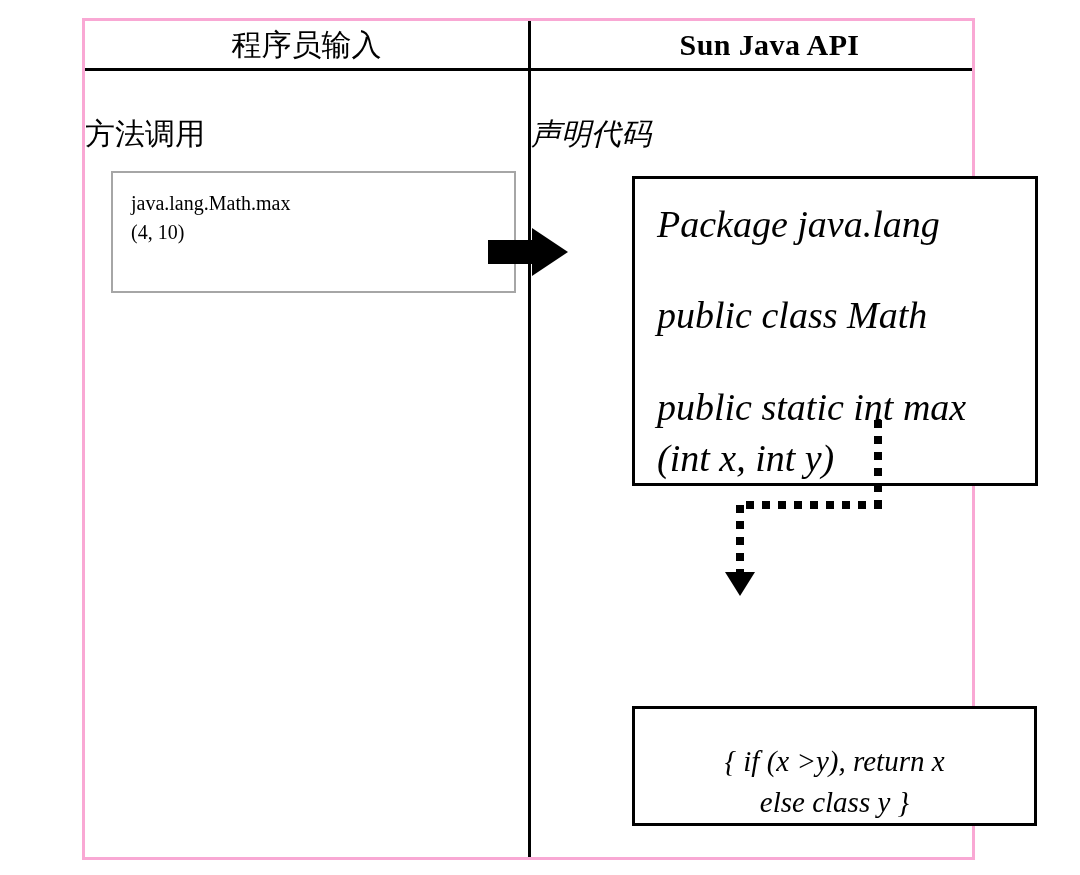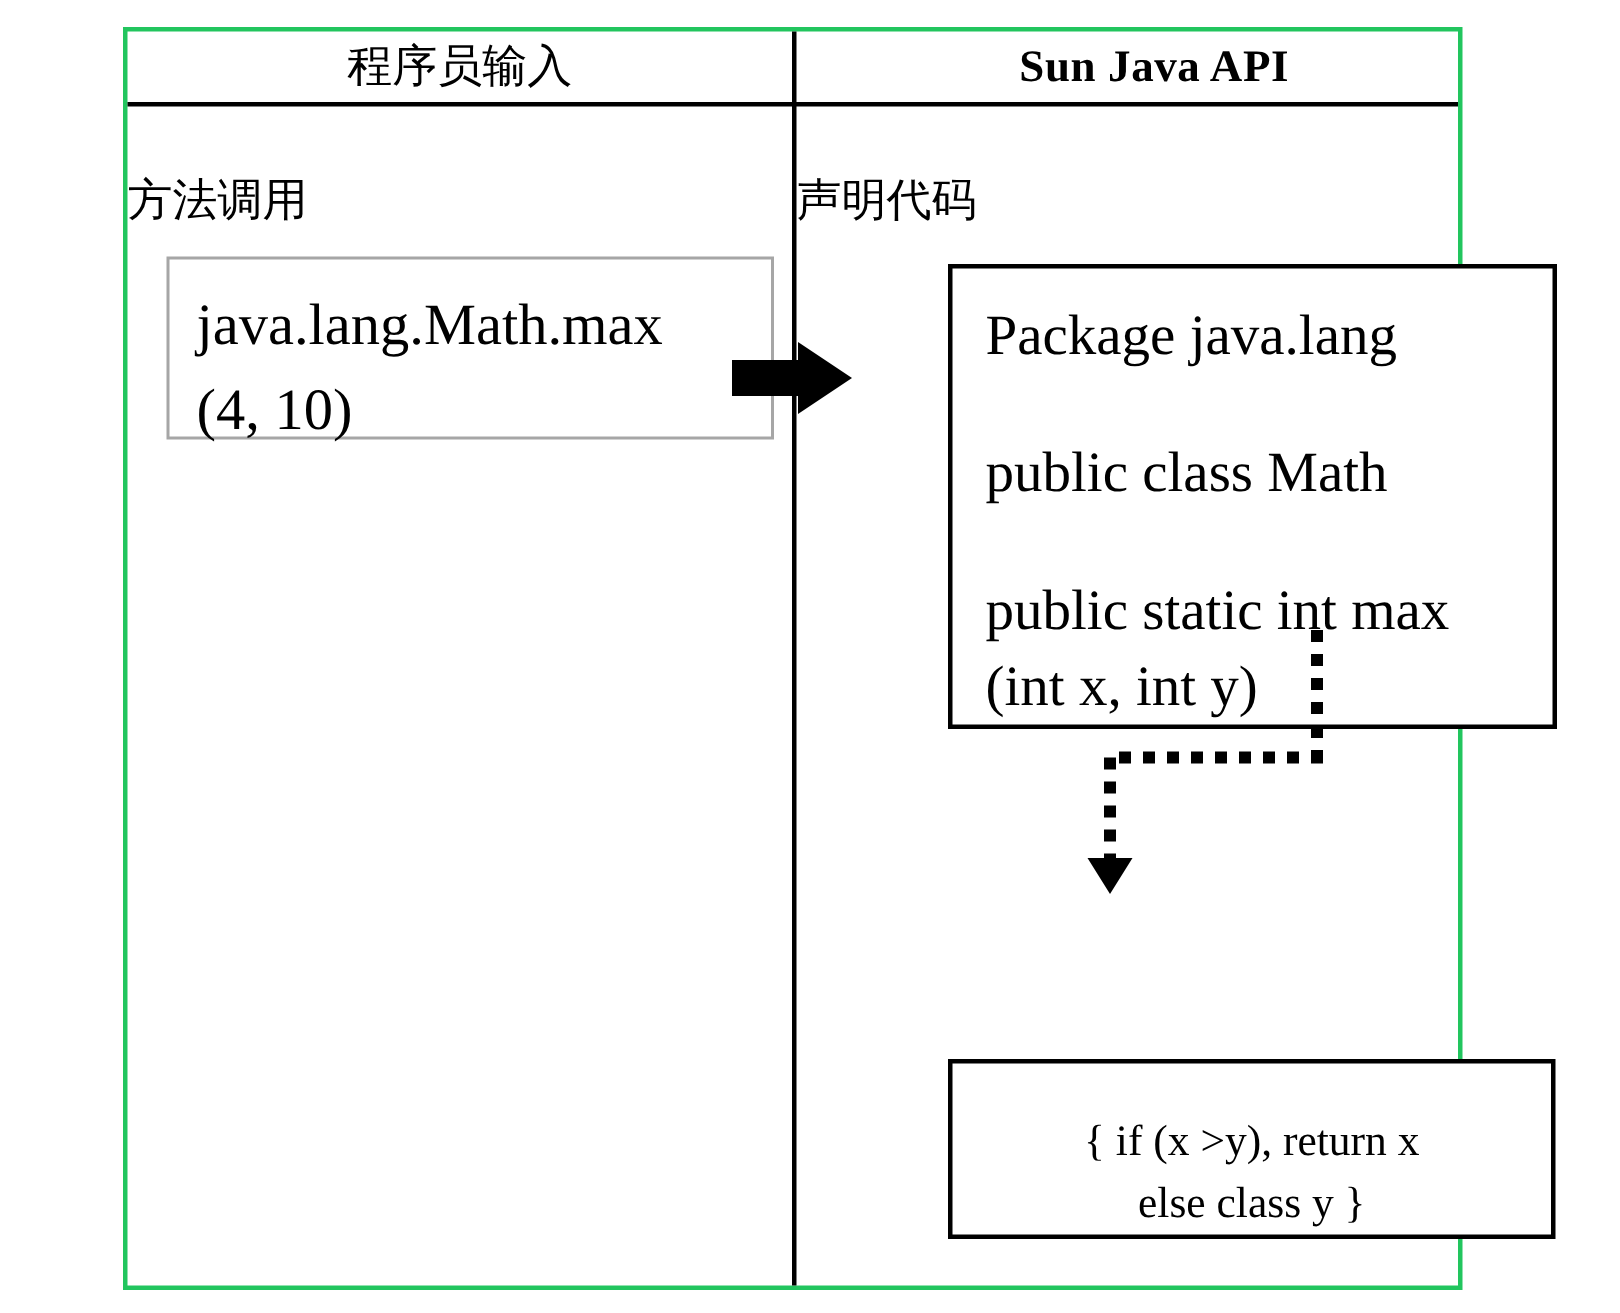--- a/index.html
+++ b/index.html
@@ -17,21 +17,21 @@
     overflow: hidden;
   }
 
   
   .diagram-table {
     position: absolute;
     left: 82px;
     top: 18px;
     width: 893px;
     height: 842px;
-    border: 3px solid #22c55e;
+    border: 3px solid #f9a8d4;
     box-sizing: border-box;
   }
 
   .header-row {
     position: absolute;
     left: 0;
     top: 0;
     width: 100%;
     height: 50px;
     border-bottom: 3px solid #000000;
@@ -69,21 +69,21 @@
     right: 0;
     bottom: 0;
   }
 
   .col {
     position: absolute;
     top: 0;
     bottom: 0;
   }
   .col.left  { left: 0;     width: 443px; }
-  .col.right { left: 446px; width: 441px; }
+  .col.right { left: 446px; width: 441px; font-style: italic; }
 
   .section-title {
     position: absolute;
     width: 100%;
     text-align: left;
     font-size: 30px;
     line-height: 1;
   }
   .section-title.call-title  { top: 48px; }
   .section-title.decl-title  { top: 48px; }
@@ -96,21 +96,21 @@
     background: #ffffff;
   }
 
   .call-box {
     left: 26px;
     top: 100px;
     width: 405px;
     height: 122px;
     border: 2px solid #a6a6a6;
     padding: 16px 0 0 18px;
-    font-size: 39px;
+    font-size: 20px;
     line-height: 1.45;
   }
 
   .decl-box {
     left: 101px;
     top: 105px;
     width: 406px;
     height: 310px;
     border: 3px solid #000000;
     padding: 20px 0 0 22px;

